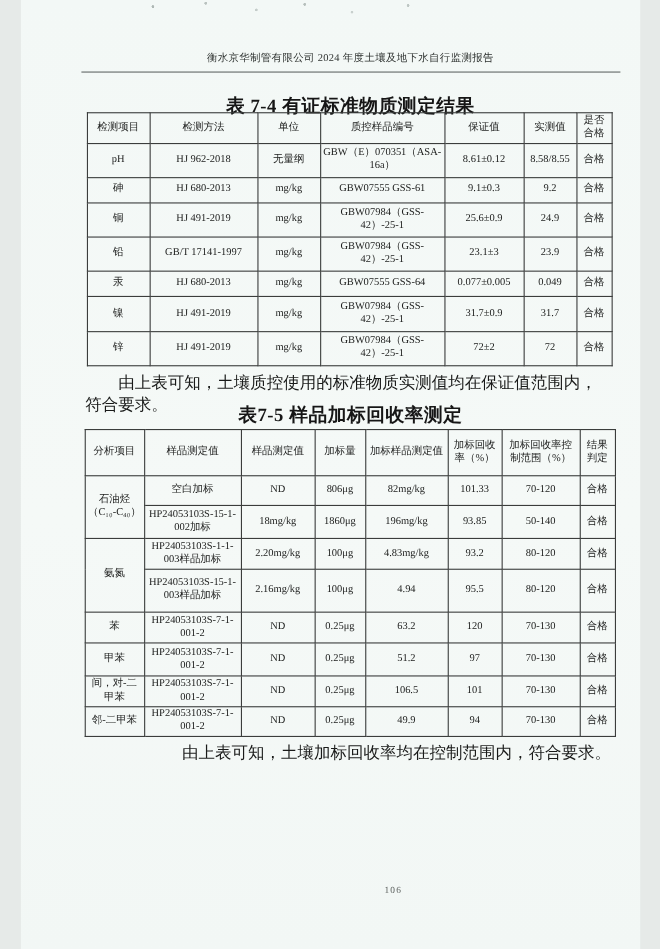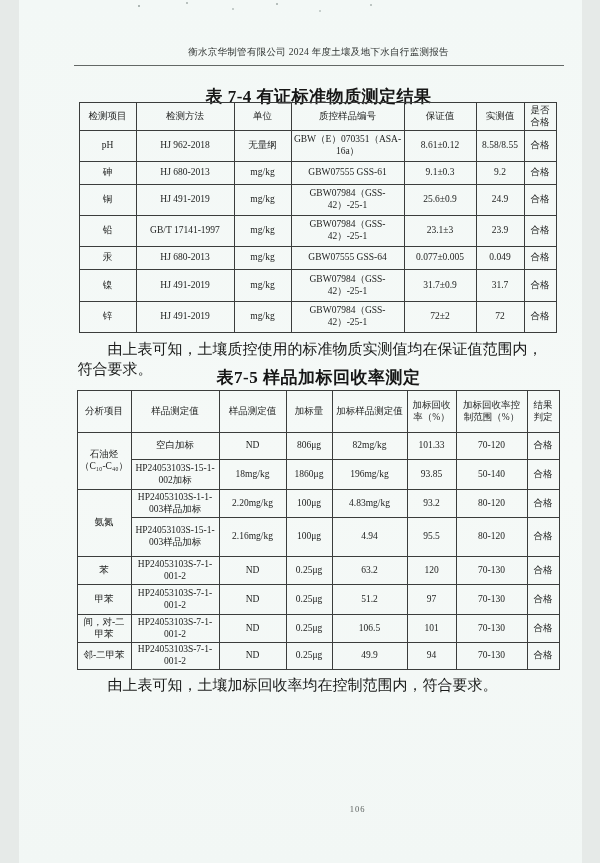--- a/index.html
+++ b/index.html
@@ -48,21 +48,21 @@
   }
   th { color:#232423; }
   tr.rh23{height:23px} tr.rh27{height:27px} tr.rh28{height:28px}
   tr.rh30{height:30px} tr.rh31{height:31px} tr.rh32{height:32px}
   tr.rh39{height:39px} tr.rh42{height:42px}
   .note {
     position:absolute; left:59px; width:478px;
     font-size:15px; color:#191a19; text-indent:2em; line-height:1.3;
   }
   #note1 { top:340px; }
-  #note2 { top:676px; }
+  #note2 { top:676px;text-align:right; }
   .page-number {
     position:absolute; top:804px; left:0; width:600px;
     text-align:center; font-size:8.5px; color:#5a5f5d; letter-spacing:1px;padding-left:39px;
   }
 </style>
 </head>
 <body>
 
 <div class="page">
 

